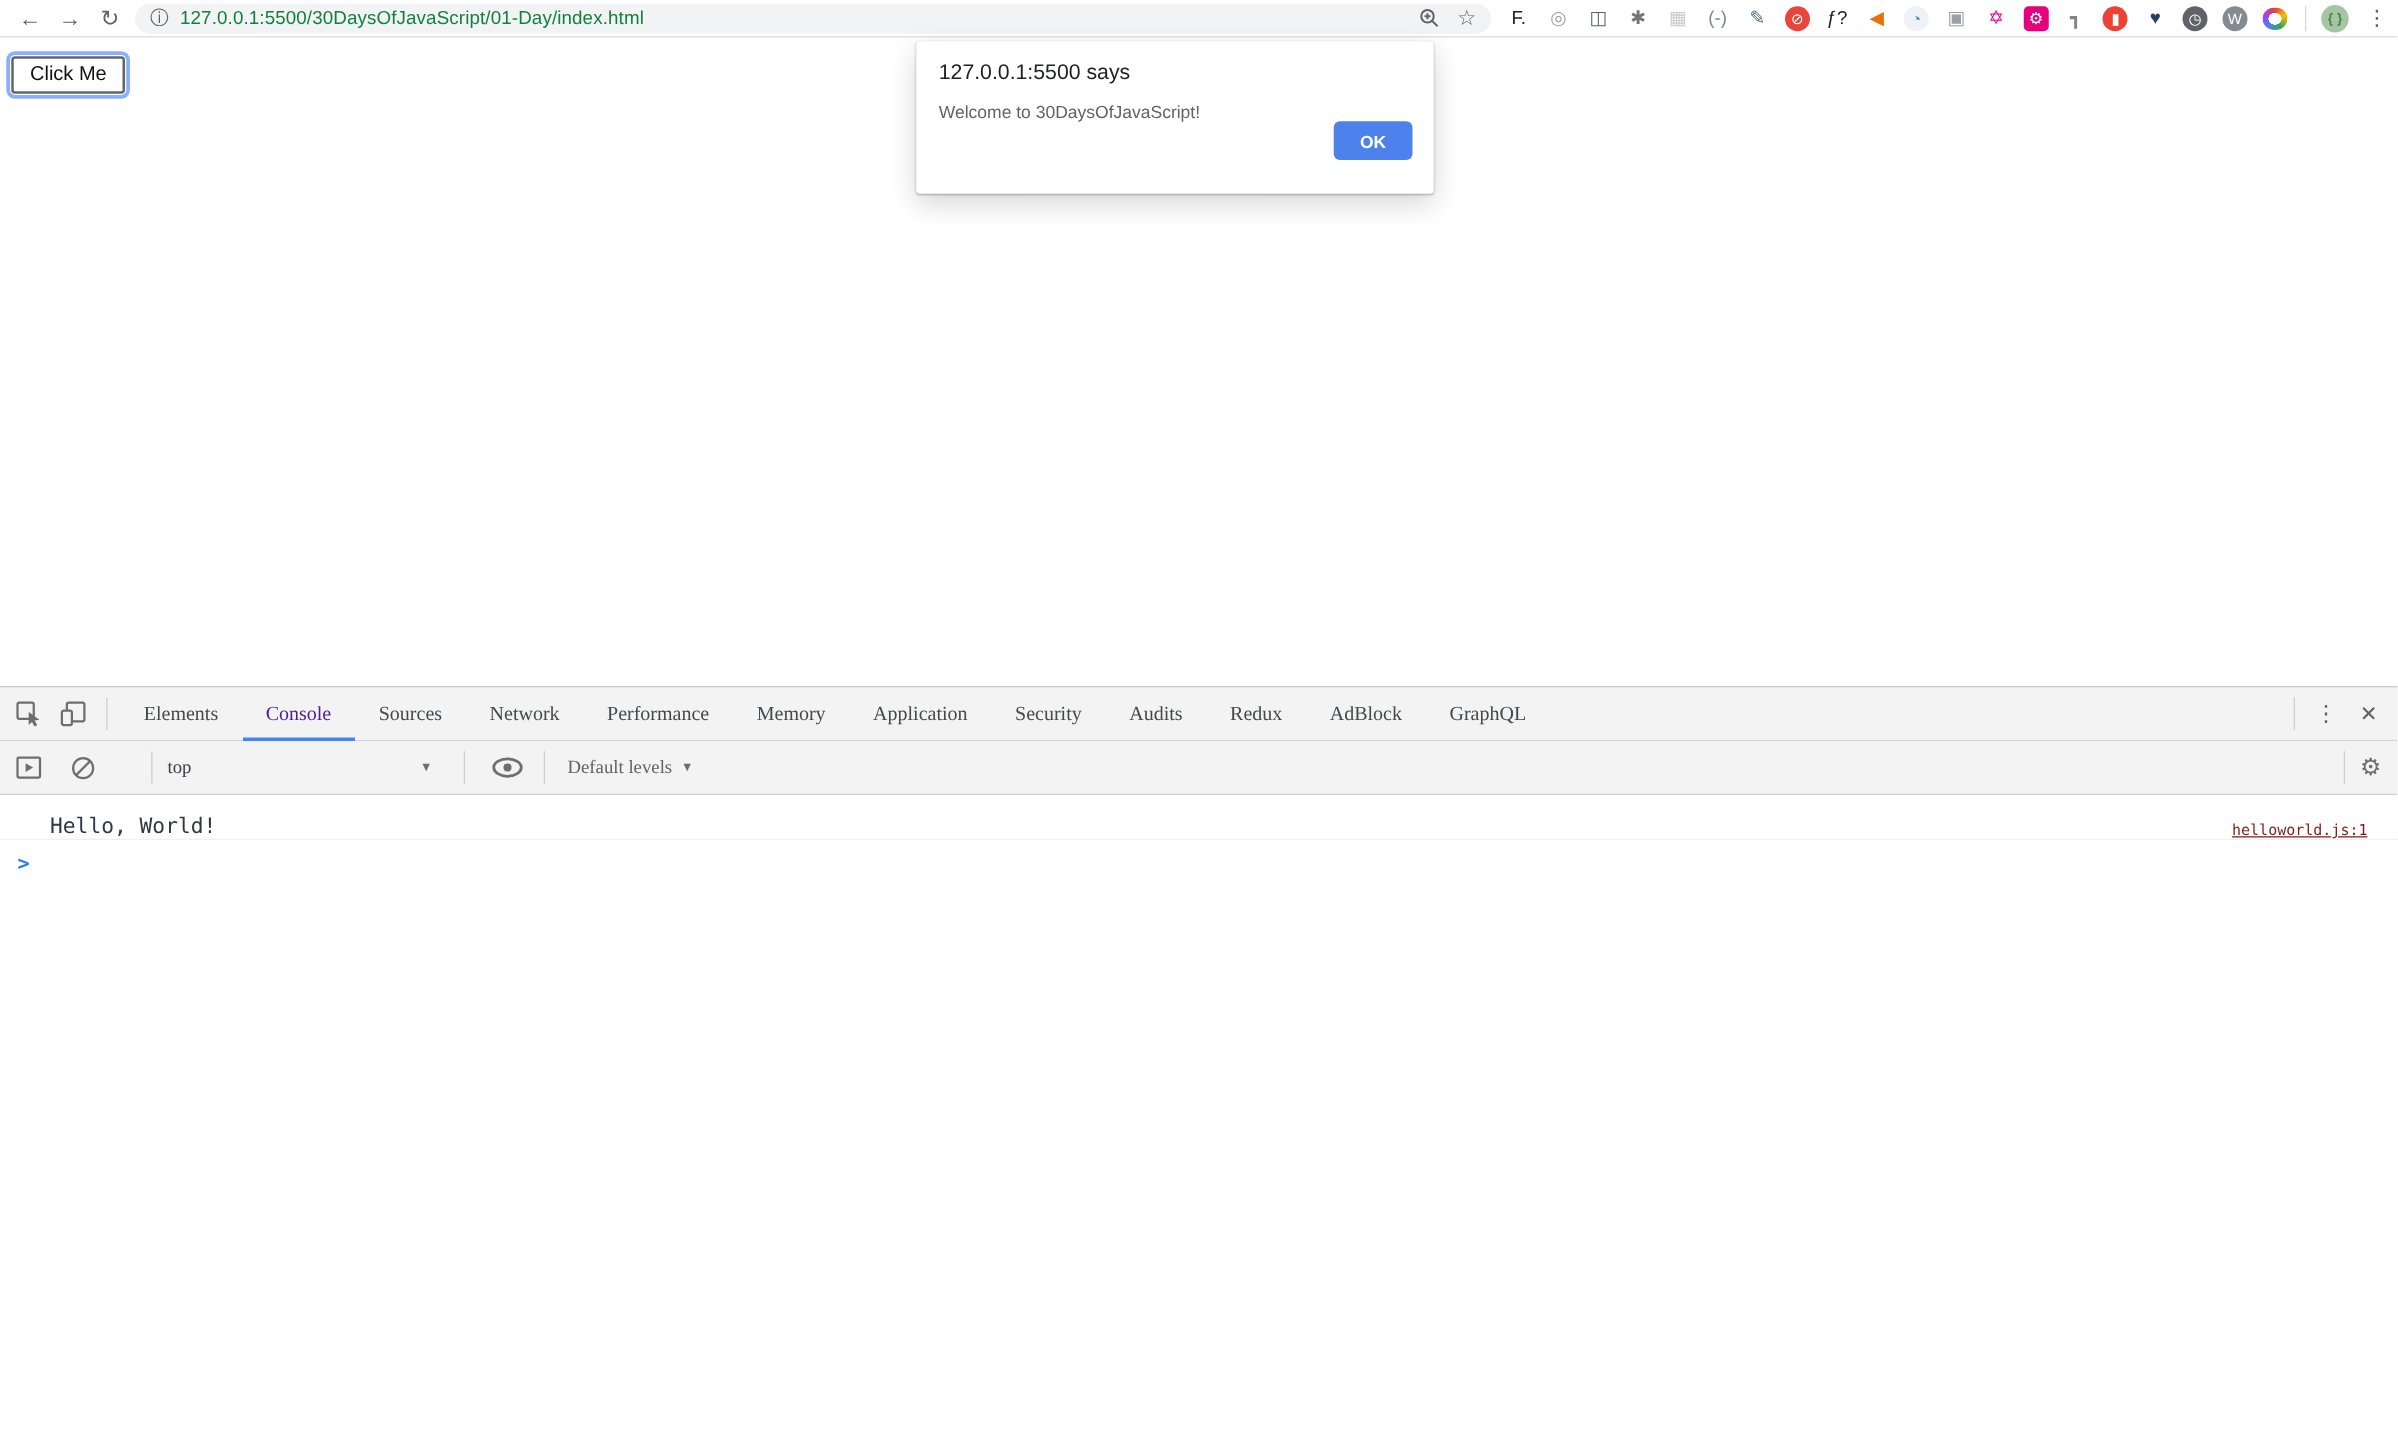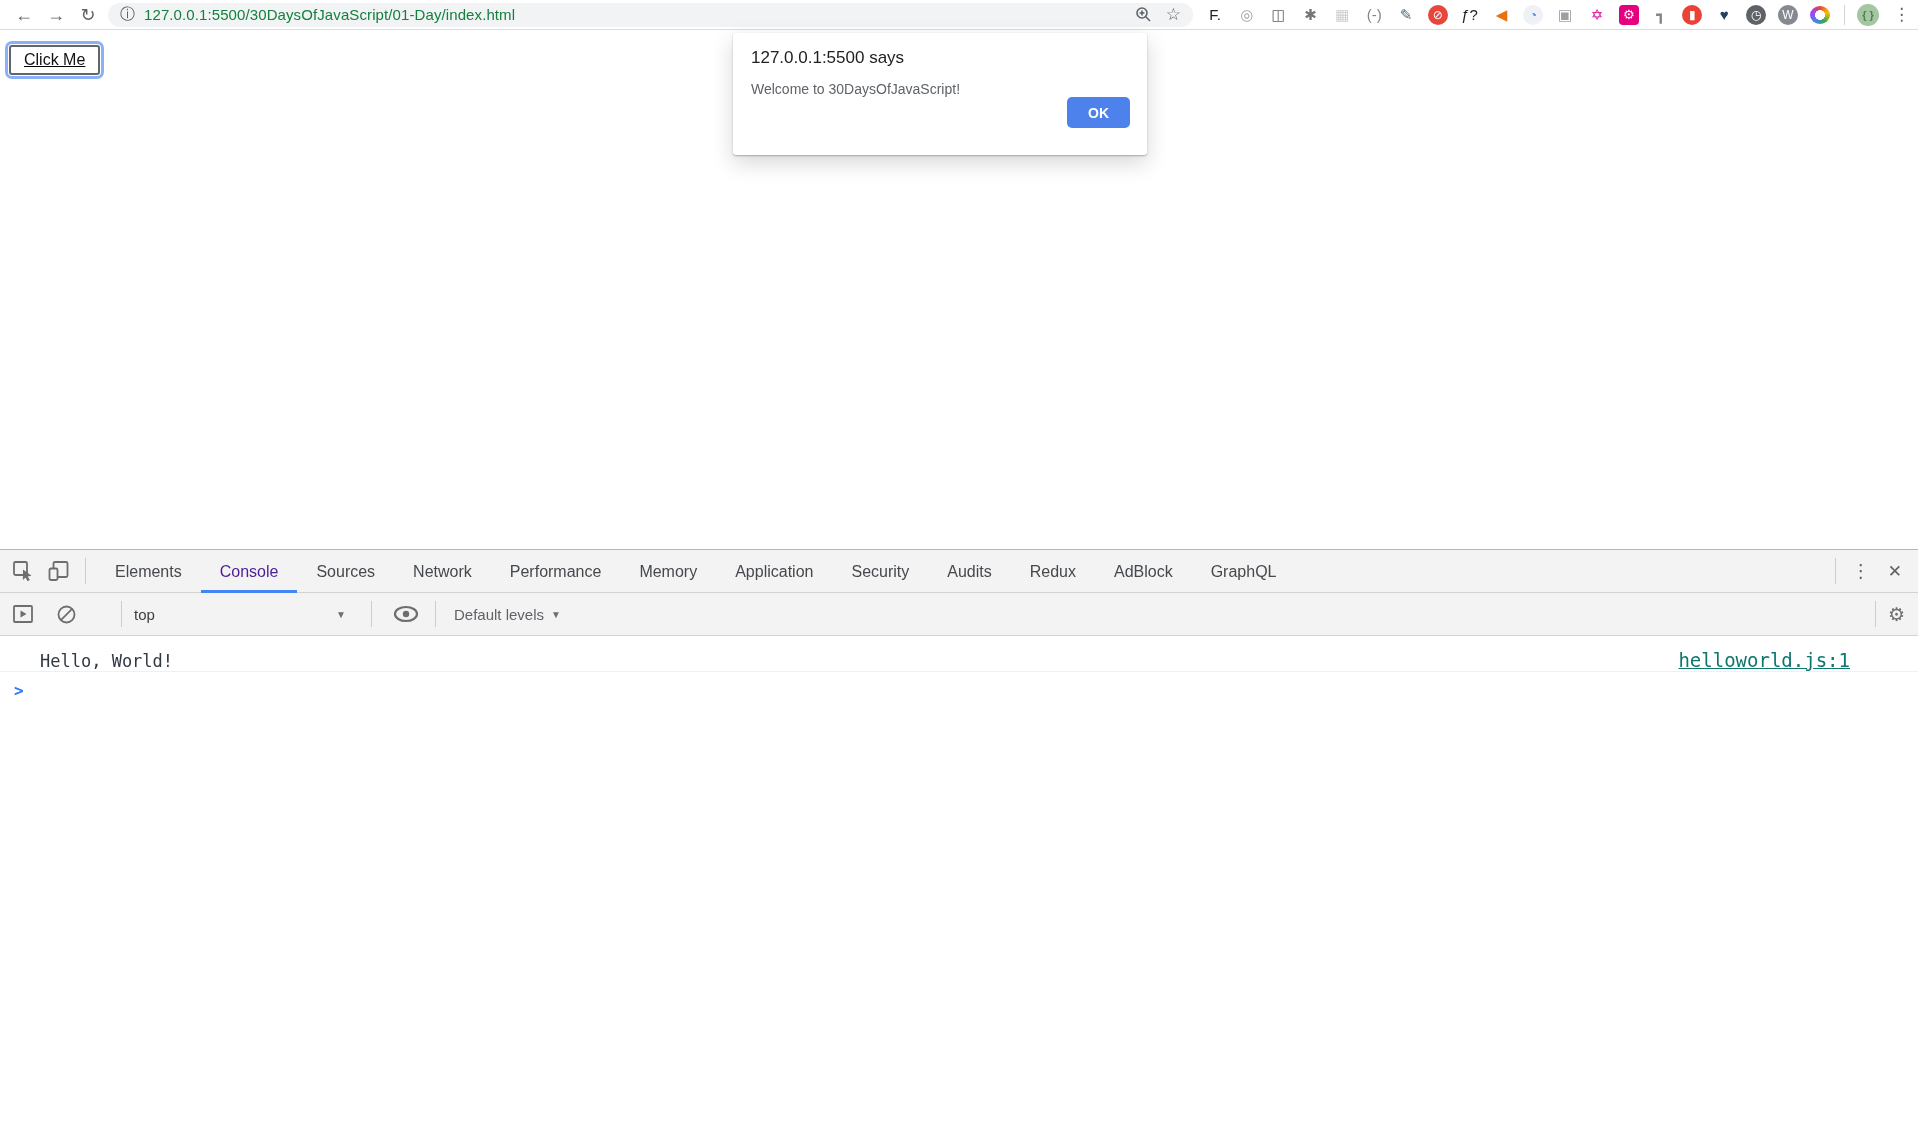--- a/index.html
+++ b/index.html
@@ -26,37 +26,37 @@
   .ext.rainbow { width:18px; height:18px; border-radius:50%;
     background: radial-gradient(closest-side,#fff 52%, rgba(255,255,255,0) 53%),
       conic-gradient(#e94235,#fbbc04,#34a853,#4285f4,#a142f4,#e94235); }
   .toolbar-sep { width:1px; height:20px; background:#d5d5d5; margin:0 6px; }
   .json-badge { width:22px; height:22px; border-radius:50%; background:#a3c7a0; color:#537c57;
     font-size:11px; font-weight:bold; display:flex; align-items:center; justify-content:center; margin:0 6px; }
   .browser-menu { font-size:17px; color:#5f6368; padding:0 8px; cursor:pointer; }
 
   
   .page { position:absolute; top:31px; left:0; right:0; height:518px; background:#fff; }
-  .focus-ring { position:absolute; left:5px; top:10px; border:3px solid #8ab0f8; border-radius:7px; background:#fff;text-decoration:underline; }
+  .focus-ring { position:absolute; left:5px; top:10px; border:3px solid #8ab0f8; border-radius:7px; background:#fff; }
   .click-btn { display:block; margin:1px; border:2px solid #61666c; border-radius:3px; background:#fff;
     font-size:16px; color:#111; padding:4px 13px; font-family:inherit; cursor:pointer; }
 
   
   .alert { position:absolute; left:733px; top:2px; width:414px; height:122px; background:#fff;
     border-radius:3px; box-shadow:0 1px 2px rgba(0,0,0,.28), 0 8px 22px rgba(0,0,0,.16);
     padding:15px 17px 0 18px; z-index:5; }
   .alert-title { font-size:17px; color:#202124; margin-bottom:13px; }
   .alert-msg { font-size:14px; color:#5f6368; }
   .alert-ok { position:absolute; right:17px; bottom:27px; width:63px; height:31px; border:none;
     border-radius:5px; background:#4d82ec; color:#fff; font-size:14px; font-weight:bold;
     font-family:inherit; cursor:pointer; }
 
   
   .devtools { position:absolute; top:549px; left:0; right:0; bottom:0; border-top:1px solid #b5b5b5; background:#fff; }
-  .dt-row { height:43px; background:#f3f3f3; border-bottom:1px solid #d2d2d2; display:flex; align-items:center; }
+  .dt-row { height:43px; background:#f3f3f3; border-bottom:1px solid #d2d2d2; display:flex; align-items:center;font-family:Liberation Serif, serif; }
   .dt-icon { color:#6e6e6e; display:flex; align-items:center; justify-content:center; cursor:pointer; }
   .dt-icon svg { display:block; }
   .vsep { width:1px; height:26px; background:#cdcdcd; }
 
   
   .dt-tabs { padding-left:12px; }
   .dt-tabs .vsep { margin:0 10px 0 14px; }
   .dt-tab { height:43px; line-height:43px; padding:0 19px; font-size:16px; color:#45494d; cursor:pointer; white-space:nowrap; }
   .dt-tab.active { color:#4c1d95; box-shadow:inset 0 -3px 0 #4285f4; }
   .dt-tabs-spacer { flex:1; }
@@ -79,22 +79,22 @@
   .filter-input::placeholder { color:#80868b; }
   .levels { margin-left:18px; display:flex; align-items:center; cursor:pointer; }
   .levels .lv-label { font-size:15px; color:#5f6368; }
   .levels .caret { font-size:10px; color:#6e6e6e; margin-left:7px; }
   .ct-spacer { flex:1; }
   .ct .gear { font-size:19px; margin:0 13px 0 12px; }
 
   
   .msg-row { height:36px; display:flex; align-items:flex-end; border-bottom:1px solid #f0f0f0;
     font-family:"DejaVu Sans Mono","Liberation Mono",monospace; font-size:17px; color:#303942; padding-left:40px; }
-  .msg-source { margin-left:auto; margin-right:68px; color:#0f766e; text-decoration:underline;
-    font-size:19px; cursor:pointer; }
+  .msg-source { margin-left:auto; margin-right:24px; color:#7f1d1d; text-decoration:underline;
+    font-size:12px; cursor:pointer; }
   .prompt-row { padding:9px 0 0 14px; font-family:"DejaVu Sans Mono","Liberation Mono",monospace; }
   .prompt-chevron { color:#2e7df0; font-weight:bold; font-size:16px; }
 </style>
 </head>
 <body>
 
 <div class="stage">
 
   <div class="browser-toolbar">
     <div class="nav-btn">←</div>

